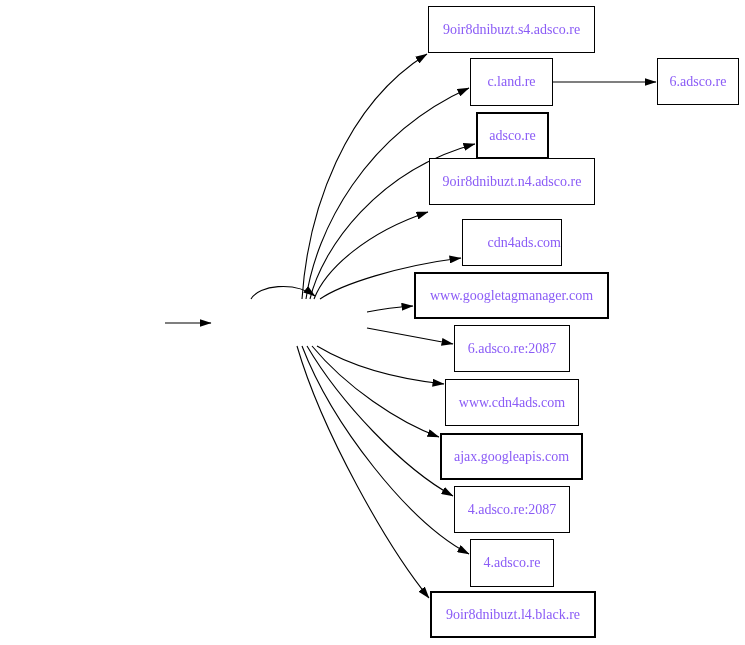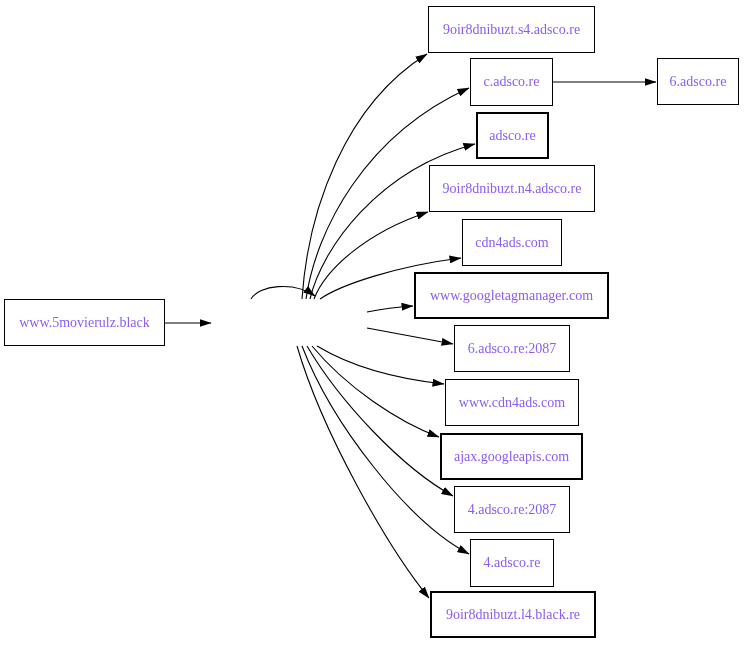--- a/index.html
+++ b/index.html
@@ -15,21 +15,21 @@
     position:absolute;
     box-sizing:border-box;
     background:#ffffff;
     border:1px solid #000000;
     display:flex;align-items:center;justify-content:center;
     font-size:14px;color:#8b5cf6;
     white-space:nowrap;
     text-align:center;
   }
   .node.b2{border-width:2px;}
-  .node.b15{border-width:1.5px;}
+  .node.b15{border-width:1.5px;justify-content:flex-end;}
 </style>
 </head>
 <body>
 
 <div id="canvas">
 
   <svg id="edges" width="745" height="645" viewBox="0 0 745 645">
     <defs>
       <marker id="arrow" viewBox="0 0 12 8" refX="11.5" refY="4" markerWidth="12" markerHeight="8" markerUnits="userSpaceOnUse" orient="auto">
         <path d="M0,0 L12,4 L0,8 z" fill="#000000"></path>
@@ -47,42 +47,39 @@
       <path d="M 367,312 C 382,309 398,307 413,306" marker-end="url(#arrow)"></path>
       <path d="M 367,328 L 453,344" marker-end="url(#arrow)"></path>
       <path d="M 317,346 C 352,367 398,379 444,384" marker-end="url(#arrow)"></path>
       <path d="M 312,346 C 346,387 398,422 439,437" marker-end="url(#arrow)"></path>
       <path d="M 307,346 C 340,402 402,468 453,496" marker-end="url(#arrow)"></path>
       <path d="M 302,346 C 332,424 408,522 469,554" marker-end="url(#arrow)"></path>
       <path d="M 297,346 C 322,432 388,548 429,598" marker-end="url(#arrow)"></path>
     </g>
   </svg>
 
-  <div class="node" style="left:4px;top:299px;width:161px;height:47px">
-    <span>www.5movierulz.black</span>
-  </div>
 
 
   <div class="node" style="left:428px;top:6px;width:167px;height:47px">
     <span>9oir8dnibuzt.s4.adsco.re</span>
   </div>
 
   <div class="node" style="left:470px;top:58px;width:83px;height:48px">
-    <span>c.adsco.re</span>
+    <span>c.land.re</span>
   </div>
 
   <div class="node" style="left:657px;top:58px;width:82px;height:47px">
     <span>6.adsco.re</span>
   </div>
 
   <div class="node b2" style="left:476px;top:112px;width:73px;height:47px">
     <span>adsco.re</span>
   </div>
 
-  <div class="node" style="left:429px;top:165px;width:166px;height:47px">
+  <div class="node" style="left:429px;top:158px;width:166px;height:47px">
     <span>9oir8dnibuzt.n4.adsco.re</span>
   </div>
 
   <div class="node b15" style="left:462px;top:219px;width:100px;height:47px">
     <span>cdn4ads.com</span>
   </div>
 
   <div class="node b2" style="left:414px;top:272px;width:195px;height:47px">
     <span>www.googletagmanager.com</span>
   </div>

